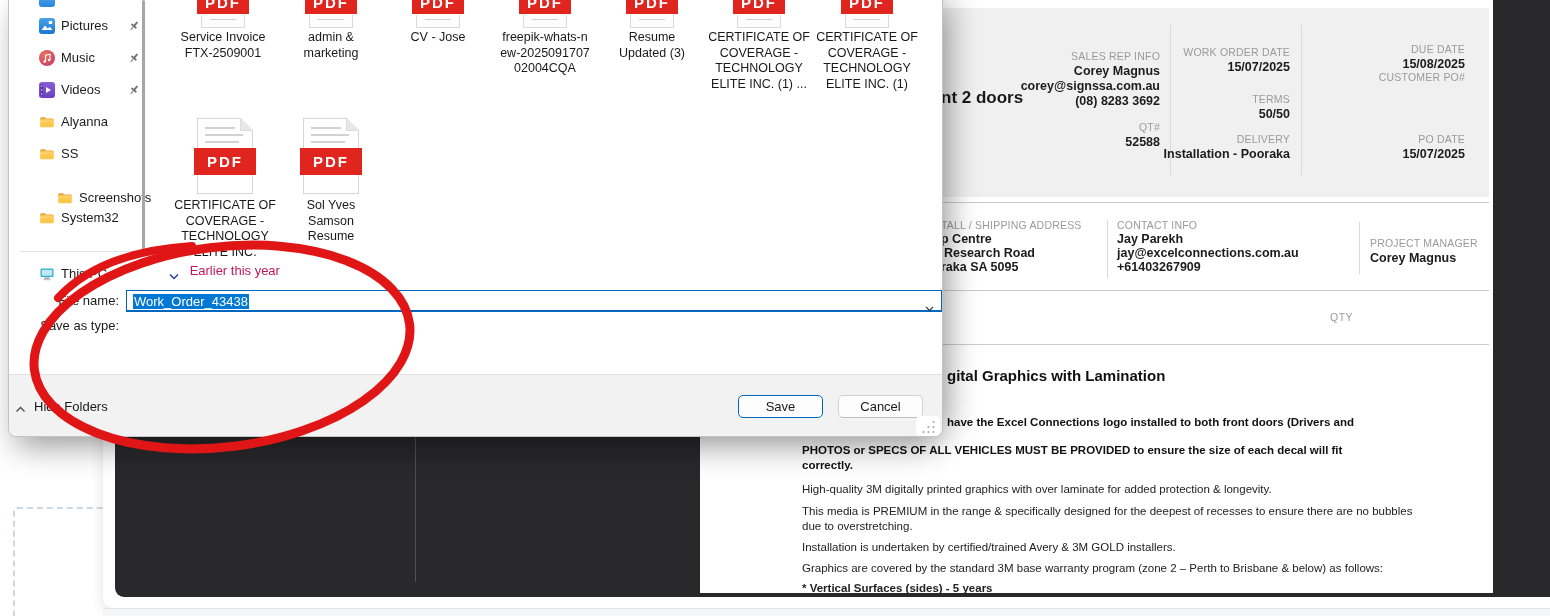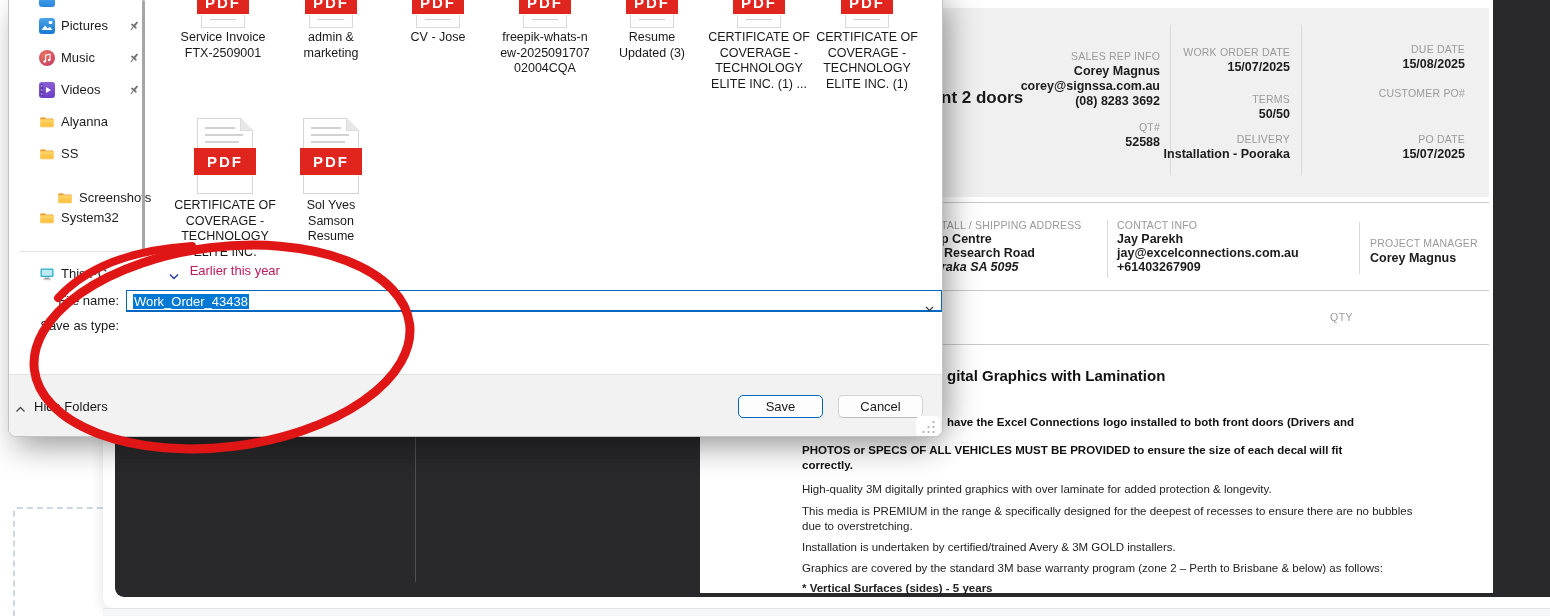--- a/index.html
+++ b/index.html
@@ -128,32 +128,32 @@
 
       <div class="doc-label ra" style="left:420px; top:46px;  width:170px;">WORK ORDER DATE</div>
       <div class="doc-val   ra" style="left:420px; top:60px;  width:170px;">15/07/2025</div>
       <div class="doc-label ra" style="left:420px; top:93px;  width:170px;">TERMS</div>
       <div class="doc-val   ra" style="left:420px; top:107px; width:170px;">50/50</div>
       <div class="doc-label ra" style="left:420px; top:133px; width:170px;">DELIVERY</div>
       <div class="doc-val   ra" style="left:420px; top:147px; width:170px;">Installation - Pooraka</div>
 
       <div class="doc-label ra" style="left:595px; top:43px;  width:170px;">DUE DATE</div>
       <div class="doc-val   ra" style="left:595px; top:57px;  width:170px;">15/08/2025</div>
-      <div class="doc-label ra" style="left:595px; top:87px;  width:170px;">CUSTOMER PO#</div>
+      <div class="doc-label ra" style="left:595px; top:71px;  width:170px;">CUSTOMER PO#</div>
       <div class="doc-label ra" style="left:595px; top:133px; width:170px;">PO DATE</div>
       <div class="doc-val   ra" style="left:595px; top:147px; width:170px;">15/07/2025</div>
 
       <div class="doc-hline" style="top:202px;"></div>
       <div class="doc-vline" style="left:407px; top:220px; height:58px;"></div>
       <div class="doc-vline" style="left:659px; top:222px; height:52px;"></div>
 
       <div class="doc-label" style="left:241px; top:219px;">TALL / SHIPPING ADDRESS</div>
       <div class="doc-val" style="left:241px; top:232px;">p Centre</div>
       <div class="doc-val" style="left:244px; top:246px;">Research Road</div>
-      <div class="doc-val" style="left:241px; top:260px;font-style:italic;">raka SA 5095</div>
+      <div class="doc-val" style="left:241px; top:260px;">raka SA 5095</div>
 
       <div class="doc-label" style="left:417px; top:219px;">CONTACT INFO</div>
       <div class="doc-val" style="left:417px; top:232px;">Jay Parekh</div>
       <div class="doc-val" style="left:417px; top:246px;">jay@excelconnections.com.au</div>
       <div class="doc-val" style="left:417px; top:260px;">+61403267909</div>
 
       <div class="doc-label" style="left:670px; top:237px;">PROJECT MANAGER</div>
       <div class="doc-val" style="left:670px; top:251px;">Corey Magnus</div>
 
       <div class="doc-hline" style="top:290px;"></div>

